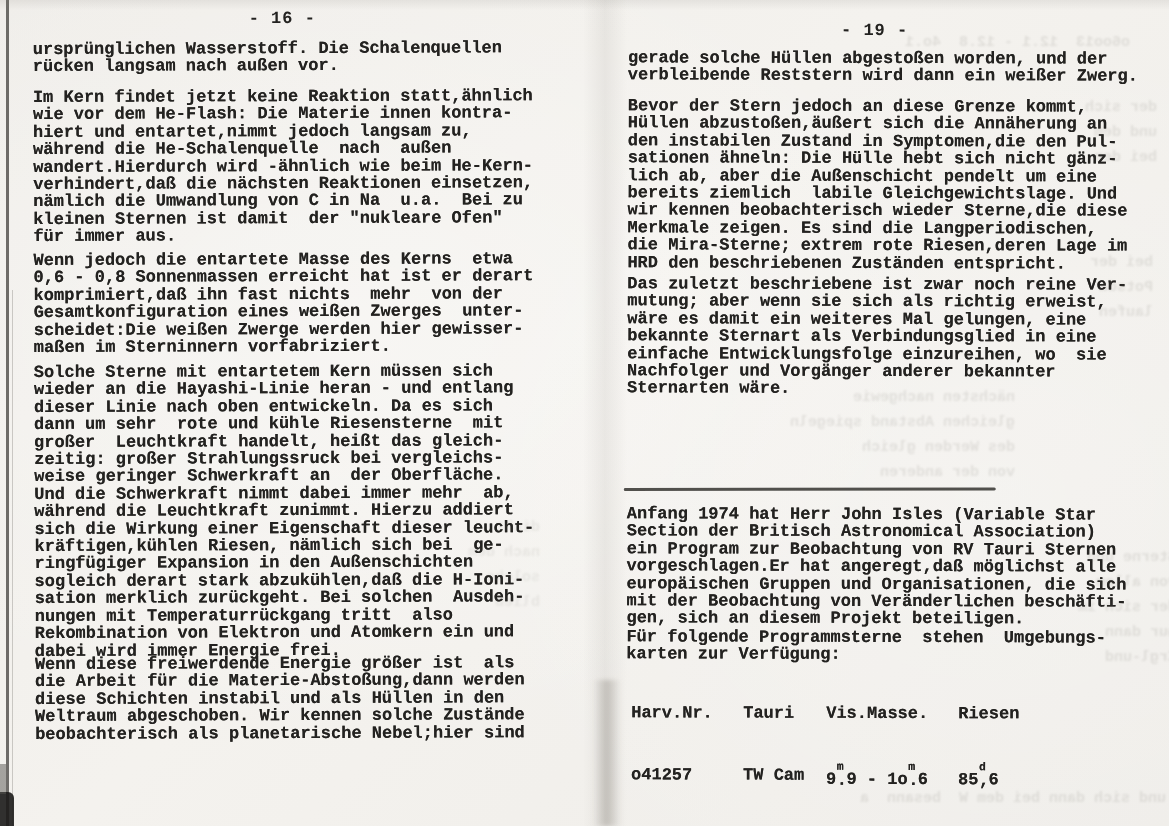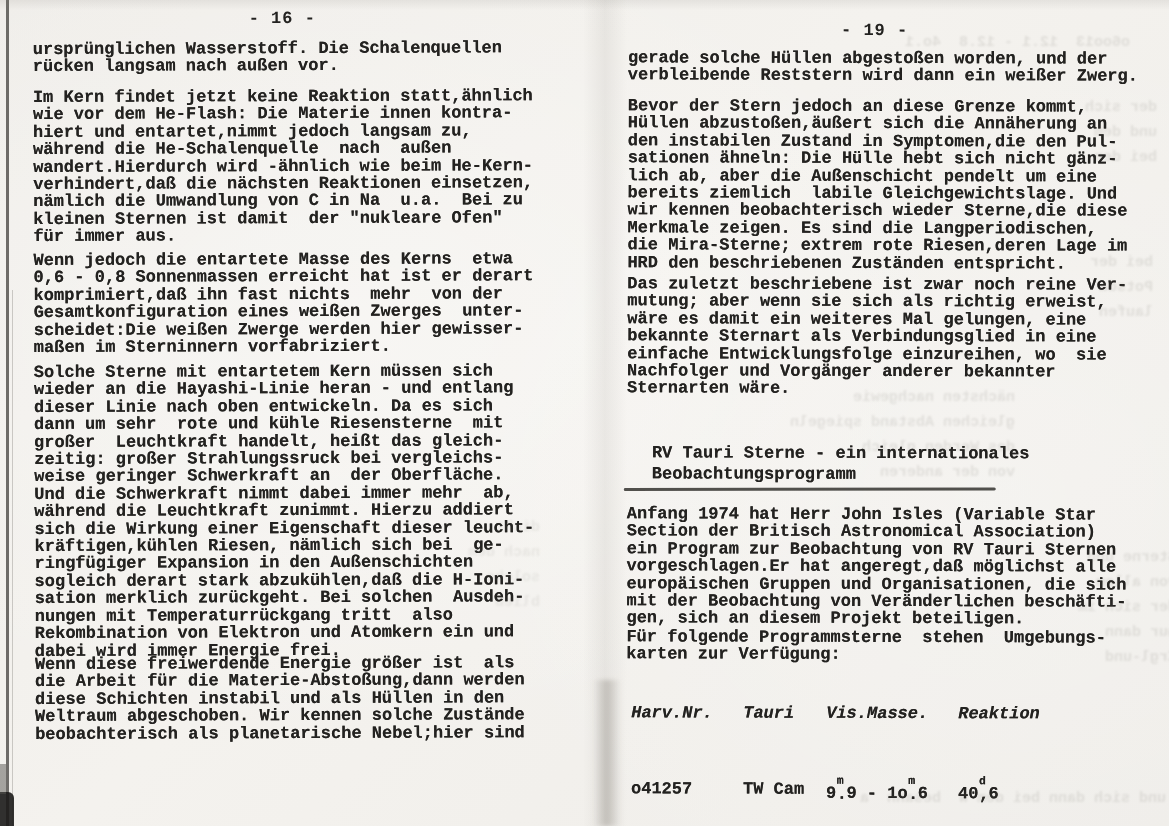--- a/index.html
+++ b/index.html
@@ -16,21 +16,21 @@
   .page-left  { left:34px;  width:545px; transform:rotate(-0.2deg); }
   .page-right { left:627px; width:542px; transform:rotate(0.15deg); }
   .pg-header { position:absolute; white-space:pre; letter-spacing:1px; }
   .para { position:absolute; left:0; white-space:pre; text-shadow:0 0 0.4px rgba(30,28,26,0.75); }
   .heading { position:absolute; white-space:pre; line-height:21px; text-shadow:0 0 0.4px rgba(30,28,26,0.75); }
   .heading-underline { position:absolute; height:3px; background:#34322f; opacity:0.85; transform:rotate(-0.2deg); border-radius:2px; }
 
   
   .ttable { position:absolute; white-space:pre; }
   .trow { display:grid; grid-template-columns:112px 83px 132px 120px; height:25.5px; align-items:start; text-shadow:0 0 0.4px rgba(30,28,26,0.75); }
-  .trow.thead { margin-bottom:16px;font-style:italic; }
+  .trow.thead { margin-bottom:2px; }
   .ovr { position:relative; display:inline-block; width:10.2px; height:17px; vertical-align:baseline; }
   .ovr .sup { position:absolute; left:0.5px; top:-6px; font-size:11.5px; line-height:11px; }
   .ovr .dot { position:absolute; left:0.5px; top:5px; }
 
   
   .bleed { position:absolute; white-space:pre; transform:scaleX(-1); filter:blur(1.3px); opacity:0.15; color:#6f6c64; font-size:15px; line-height:25px; }
   .bleed.faint { opacity:0.10; }
   .edge-line  { position:absolute; left:6px; top:0; width:3px; height:826px; background:#4c4a46; opacity:0.8; }
   .edge-line2 { position:absolute; left:12px; top:290px; width:1px; height:536px; background:#7a7872; opacity:0.35; }
   .corner-blob { position:absolute; left:0; top:792px; width:14px; height:34px; background:#1c1b19; opacity:0.9; border-radius:0 6px 0 0; }
@@ -108,46 +108,44 @@
 die Mira-Sterne; extrem rote Riesen,deren Lage im
 HRD den beschriebenen Zuständen entspricht.</div>
     <div id="rp3" class="para">Das zuletzt beschriebene ist zwar noch reine Ver-
 mutung; aber wenn sie sich als richtig erweist,
 wäre es damit ein weiteres Mal gelungen, eine
 bekannte Sternart als Verbindungsglied in eine
 einfache Entwicklungsfolge einzureihen, wo  sie
 Nachfolger und Vorgänger anderer bekannter
 Sternarten wäre.</div>
 
-    <div class="heading" style="left:25px; top:443px;">RV Tauri Sterne - ein internationales
-Beobachtungsprogramm</div>
     <div class="heading-underline" style="left:-3px; top:488px; width:372px;"></div>
 
     <div id="rp4" class="para">Anfang 1974 hat Herr John Isles (Variable Star
 Section der Britisch Astronomical Association)
 ein Program zur Beobachtung von RV Tauri Sternen
 vorgeschlagen.Er hat angeregt,daß möglichst alle
 europäischen Gruppen und Organisationen, die sich
 mit der Beobachtung von Veränderlichen beschäfti-
 gen, sich an diesem Projekt beteiligen.</div>
     <div id="rp5" class="para">Für folgende Programmsterne  stehen  Umgebungs-
 karten zur Verfügung:</div>
 
     <div class="ttable" style="left:5px; top:670px;">
       <div class="trow thead">
         <span>Harv.Nr.</span>
         <span>Tauri</span>
         <span>Vis.Masse.</span>
-        <span>Reaktion</span>
+        <span>Riesen</span>
       </div>
       <div class="trow">
         <span>o41257</span>
         <span>TW Cam</span>
         <span><span>9</span><span class="ovr"><span class="sup">m</span><span class="dot">.</span></span><span>9 - 1o</span><span class="ovr"><span class="sup">m</span><span class="dot">.</span></span><span>6</span></span>
-        <span><span>40</span><span class="ovr"><span class="sup">d</span><span class="dot">,</span></span><span>6</span></span>
+        <span><span>85</span><span class="ovr"><span class="sup">d</span><span class="dot">,</span></span><span>6</span></span>
       </div>
       
       
     </div>
   </div>
 
   <div class="bleed" style="left:905px; top:30px;">o6oo13  12.1 - 12.8  4o.1</div>
   <div class="bleed" style="left:1085px; top:95px;">der sich
 und dem
 bei den</div>

